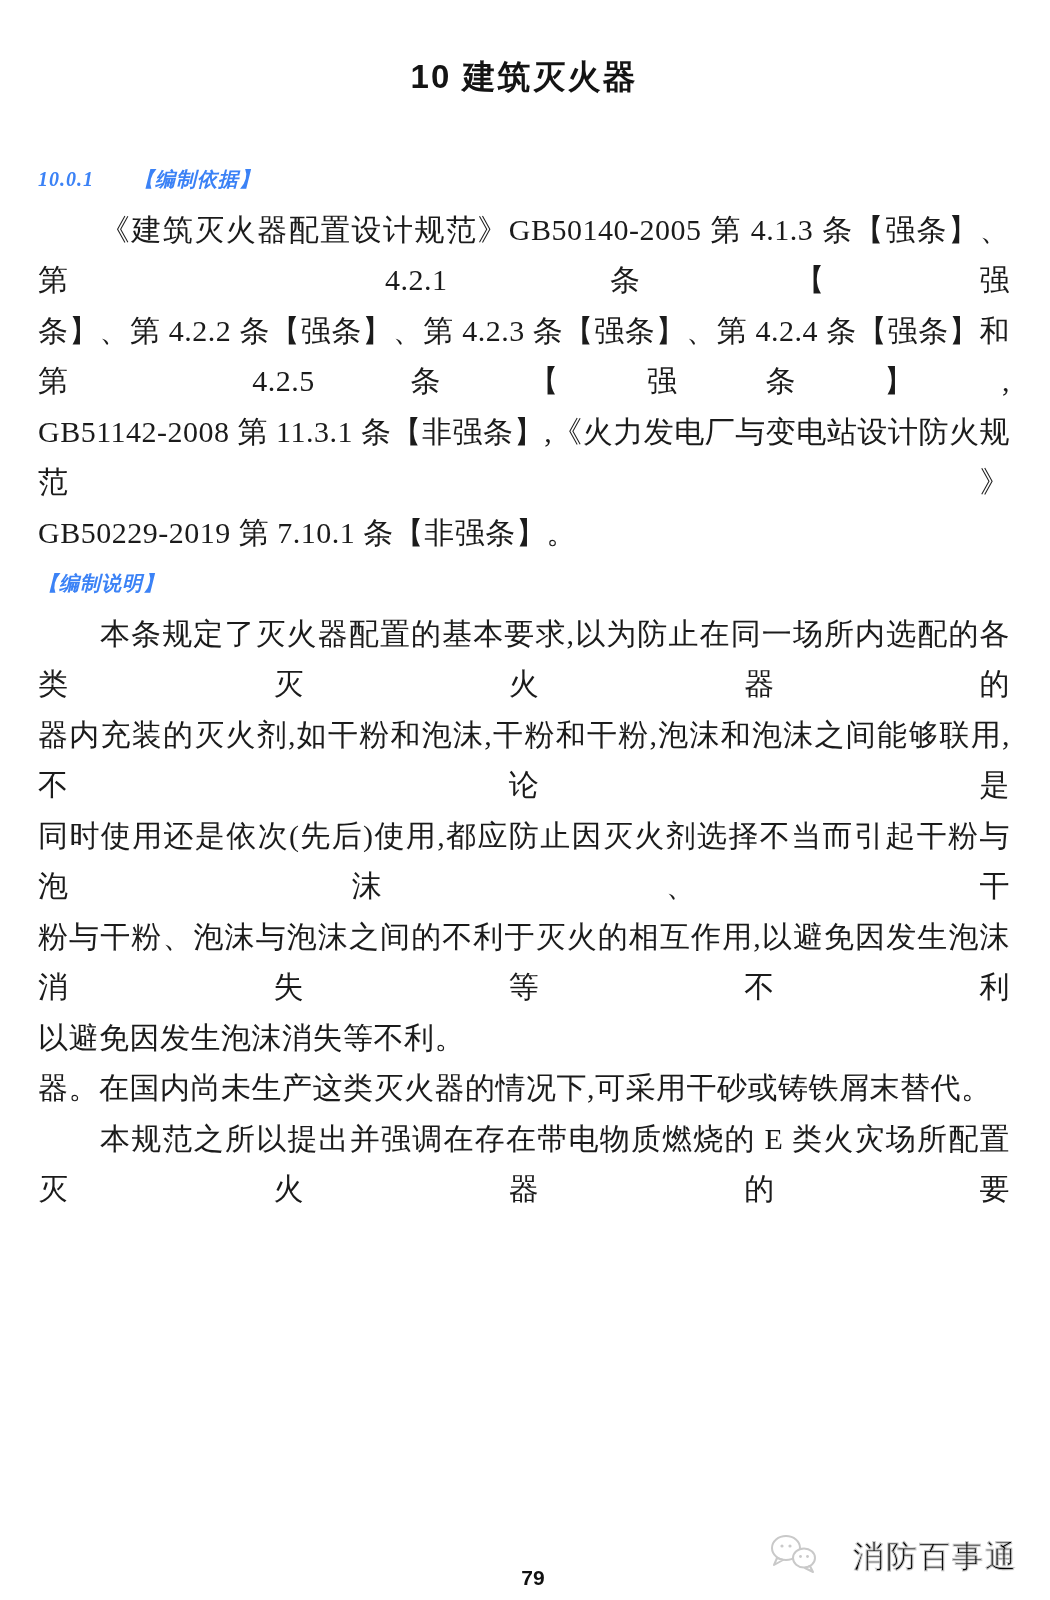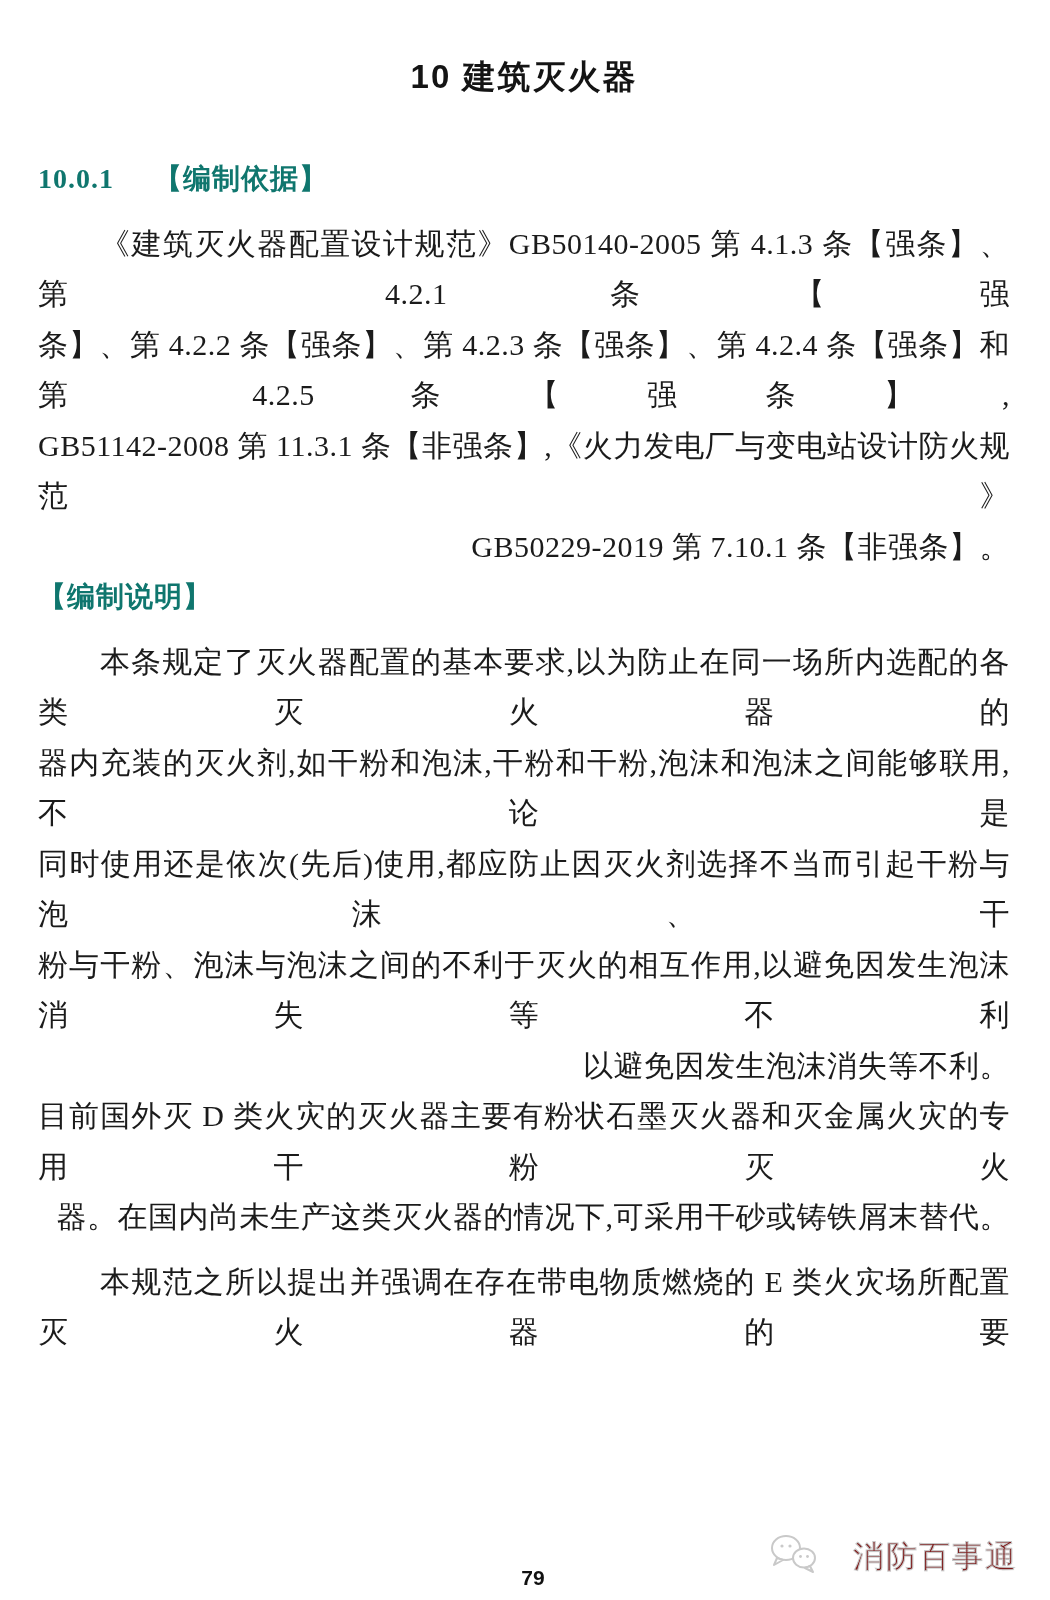--- a/index.html
+++ b/index.html
@@ -24,33 +24,33 @@
     line-height: 42px;
     letter-spacing: 2px;
     color: #141414;
   }
   .content { margin-top: 56px; }
   .line {
     font-size: 30px;
     line-height: 50.5px;
     white-space: pre-wrap;
     letter-spacing: 0.5px;
-    text-align: right;
   }
   .line.j {
     text-align: justify;
     text-align-last: justify;
     text-justify: inter-character;
   }
-  .line.first { text-indent: 62px; margin-top: 14px; }
+  .line.first { text-indent: 62px; }
   .heading {
-    font-size: 28px;
+    font-size: 20px;
     line-height: 50.5px;
     font-weight: 700;
-    color: #0f766e;
+    color: #3b82f6;
+    font-style: italic;
   }
   .heading .num {
     font-family: "Liberation Serif", "DejaVu Serif", serif;
     margin-right: 40px;
     letter-spacing: 1px;
   }
   .heading .label {
     font-family: "Liberation Sans", "DejaVu Sans", sans-serif;
     letter-spacing: 1px;
   }
@@ -59,21 +59,21 @@
     right: 32px;
     top: 1532px;
     display: flex;
     align-items: center;
     gap: 6px;
   }
   .watermark .wm-text {
     font-family: "Liberation Sans", "DejaVu Sans", sans-serif;
     font-size: 31px;
     letter-spacing: 2px;
-    color: #7f1d1d;
+    color: #000000;
     -webkit-text-stroke: 1px #c6c6c6;
     text-shadow: 1px 1px 0 #f7f7f7;
     margin-left: 27px;
   }
   .page-number {
     position: absolute;
     left: 16px; right: 0;
     top: 1566px;
     text-align: center;
     font-family: "Liberation Sans", "DejaVu Sans", sans-serif;
@@ -92,21 +92,20 @@
       <div class="line first j">《建筑灭火器配置设计规范》GB50140-2005 第 4.1.3 条【强条】、第 4.2.1 条【强</div>
       <div class="line j">条】、第 4.2.2 条【强条】、第 4.2.3 条【强条】、第 4.2.4 条【强条】和第 4.2.5 条【强条】,</div>
       <div class="line j">GB51142-2008 第 11.3.1 条【非强条】,《火力发电厂与变电站设计防火规范》</div>
       <div class="line">GB50229-2019 第 7.10.1 条【非强条】。</div>
       <div class="heading"><span class="label">【编制说明】</span></div>
       <div class="line first j">本条规定了灭火器配置的基本要求,以为防止在同一场所内选配的各类灭火器的</div>
       <div class="line j">器内充装的灭火剂,如干粉和泡沫,干粉和干粉,泡沫和泡沫之间能够联用,不论是</div>
       <div class="line j">同时使用还是依次(先后)使用,都应防止因灭火剂选择不当而引起干粉与泡沫、干</div>
       <div class="line j">粉与干粉、泡沫与泡沫之间的不利于灭火的相互作用,以避免因发生泡沫消失等不利</div>
       <div class="line">以避免因发生泡沫消失等不利。</div>
-      <div class="line j">目前国外灭 D 类火灾的灭火器主要有粉状石墨灭火器和灭金属火灾的专用干粉灭火</div>
       <div class="line">器。在国内尚未生产这类灭火器的情况下,可采用干砂或铸铁屑末替代。</div>
       <div class="line first j">本规范之所以提出并强调在存在带电物质燃烧的 E 类火灾场所配置灭火器的要</div>
     </div>
 </div>
 
 <div class="watermark">
   <span>
     <svg width="52" height="46" viewBox="0 0 52 46" fill="none">
       <ellipse cx="18" cy="16" rx="14" ry="12" stroke="#c9c9c9" stroke-width="2" fill="#ffffff"></ellipse>
       <path d="M9 26 L6 33 L15 28 Z" stroke="#c9c9c9" stroke-width="2" fill="#ffffff" stroke-linejoin="round"></path>

